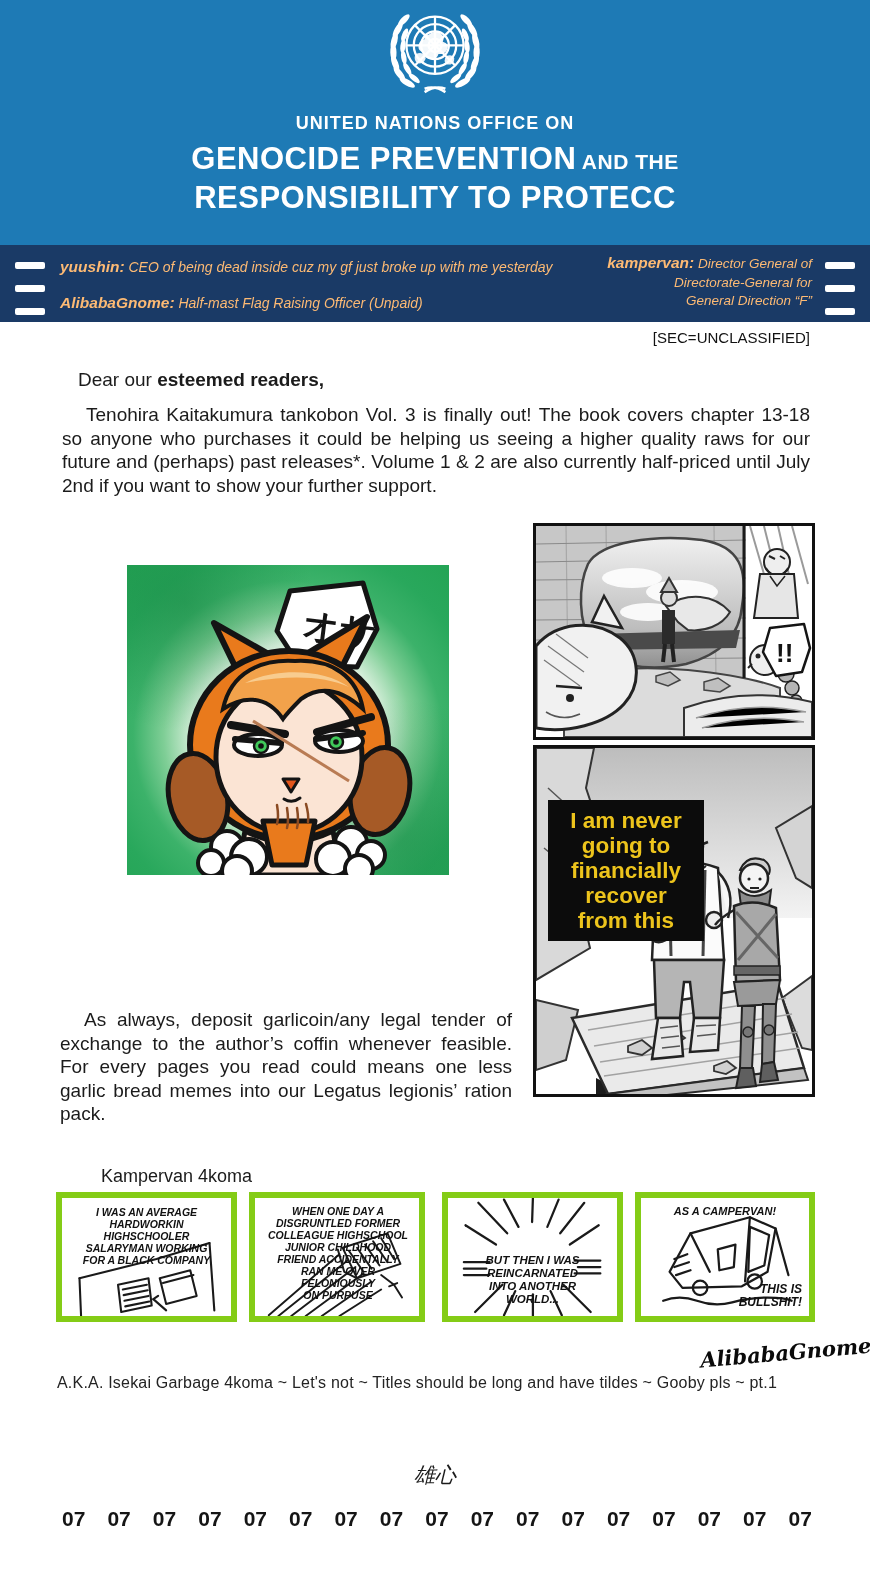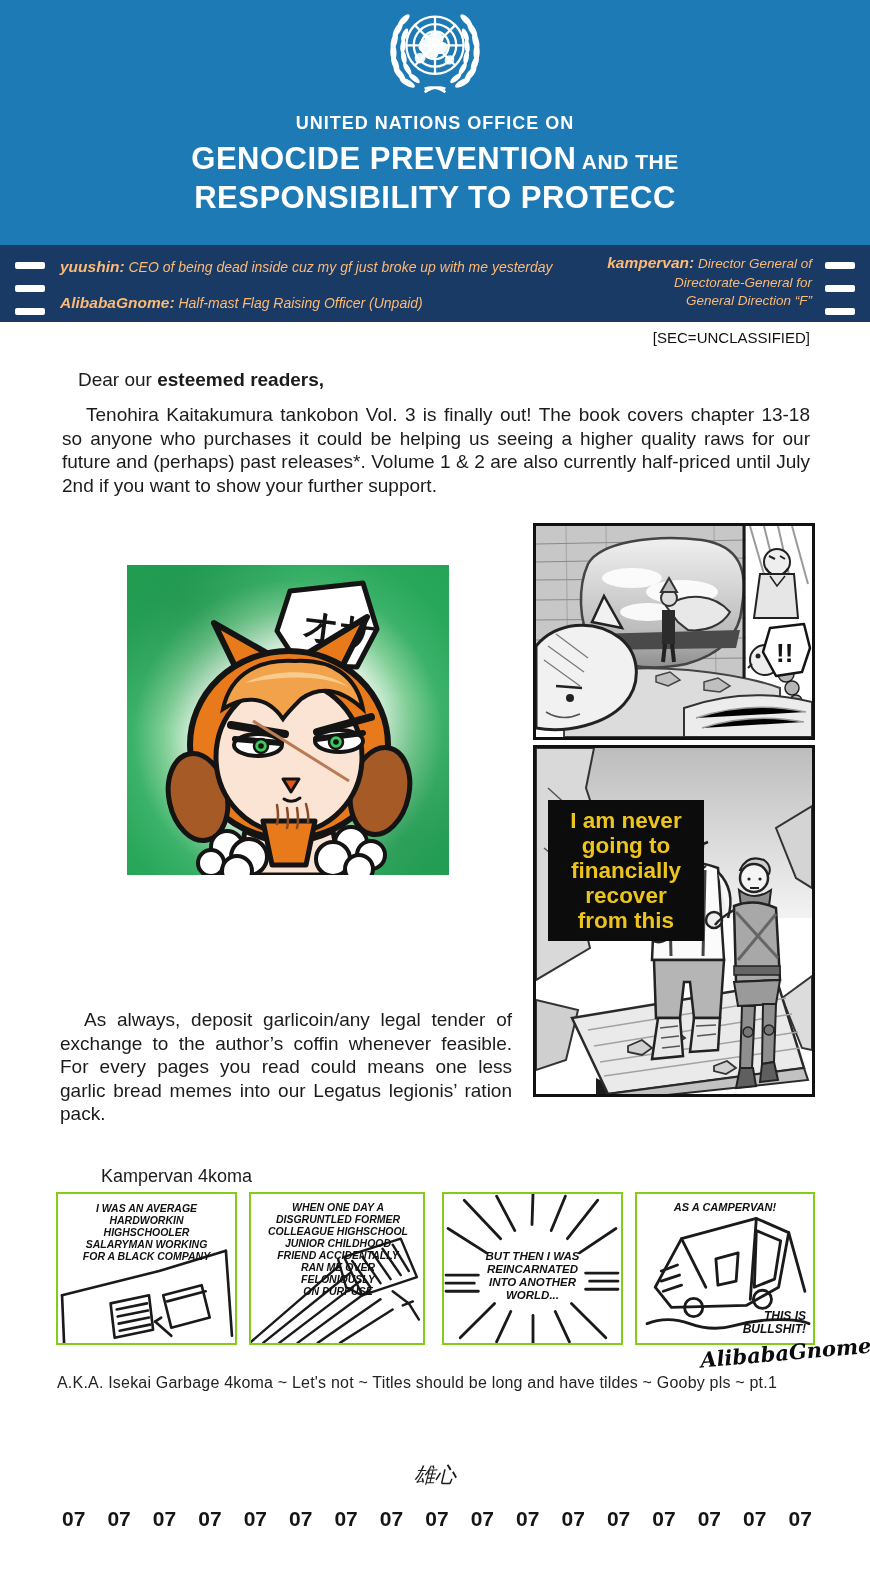--- a/index.html
+++ b/index.html
@@ -55,21 +55,21 @@
   .manga{position:absolute;left:533px;top:523px;width:282px;}
   .mpanel{position:relative;border:3px solid #111;background:#fff;box-sizing:border-box;overflow:hidden;}
   .mp1{width:282px;height:217px;}
   .mp2{width:282px;height:352px;margin-top:5px;}
   .meme-box{position:absolute;left:12px;top:52px;width:152px;background:#0c0c0c;color:var(--meme-yellow);
             font-weight:bold;font-size:22.5px;line-height:25px;text-align:center;padding:8px 2px;
             white-space:pre-line;}
 
   
   .koma-heading{position:absolute;left:57px;top:1166px;font-size:18px;margin-left:44px;}
-  .koma{position:absolute;top:1192px;height:153px;border:2px solid #84cc16;background:#fff;box-sizing:border-box;overflow:hidden;}
+  .koma{position:absolute;top:1192px;height:130px;border:6px solid #84cc16;background:#fff;box-sizing:border-box;overflow:hidden;}
   .k1{left:56px;width:181px}.k2{left:249px;width:176px}.k3{left:442px;width:181px}.k4{left:635px;width:180px}
   .koma svg{position:absolute;left:0;top:0;width:100%;height:100%;}
   .koma-text{position:absolute;font-weight:bold;font-style:italic;font-size:10.5px;line-height:12px;
              white-space:pre-line;color:#111;}
   .k1 .koma-text{top:8px;left:0;right:0;text-align:center;}
   .k2 .koma-text{top:7px;left:4px;right:2px;text-align:center;}
   .k3 .koma-text{top:56px;left:0;right:0;text-align:center;font-size:11.5px;line-height:13px;}
   .k4 .koma-text{top:7px;left:0;right:0;text-align:center;font-size:11px;}
   .koma-text2{position:absolute;bottom:7px;right:7px;font-weight:bold;font-style:italic;font-size:12px;
               line-height:13px;text-align:right;white-space:pre-line;color:#111;}

